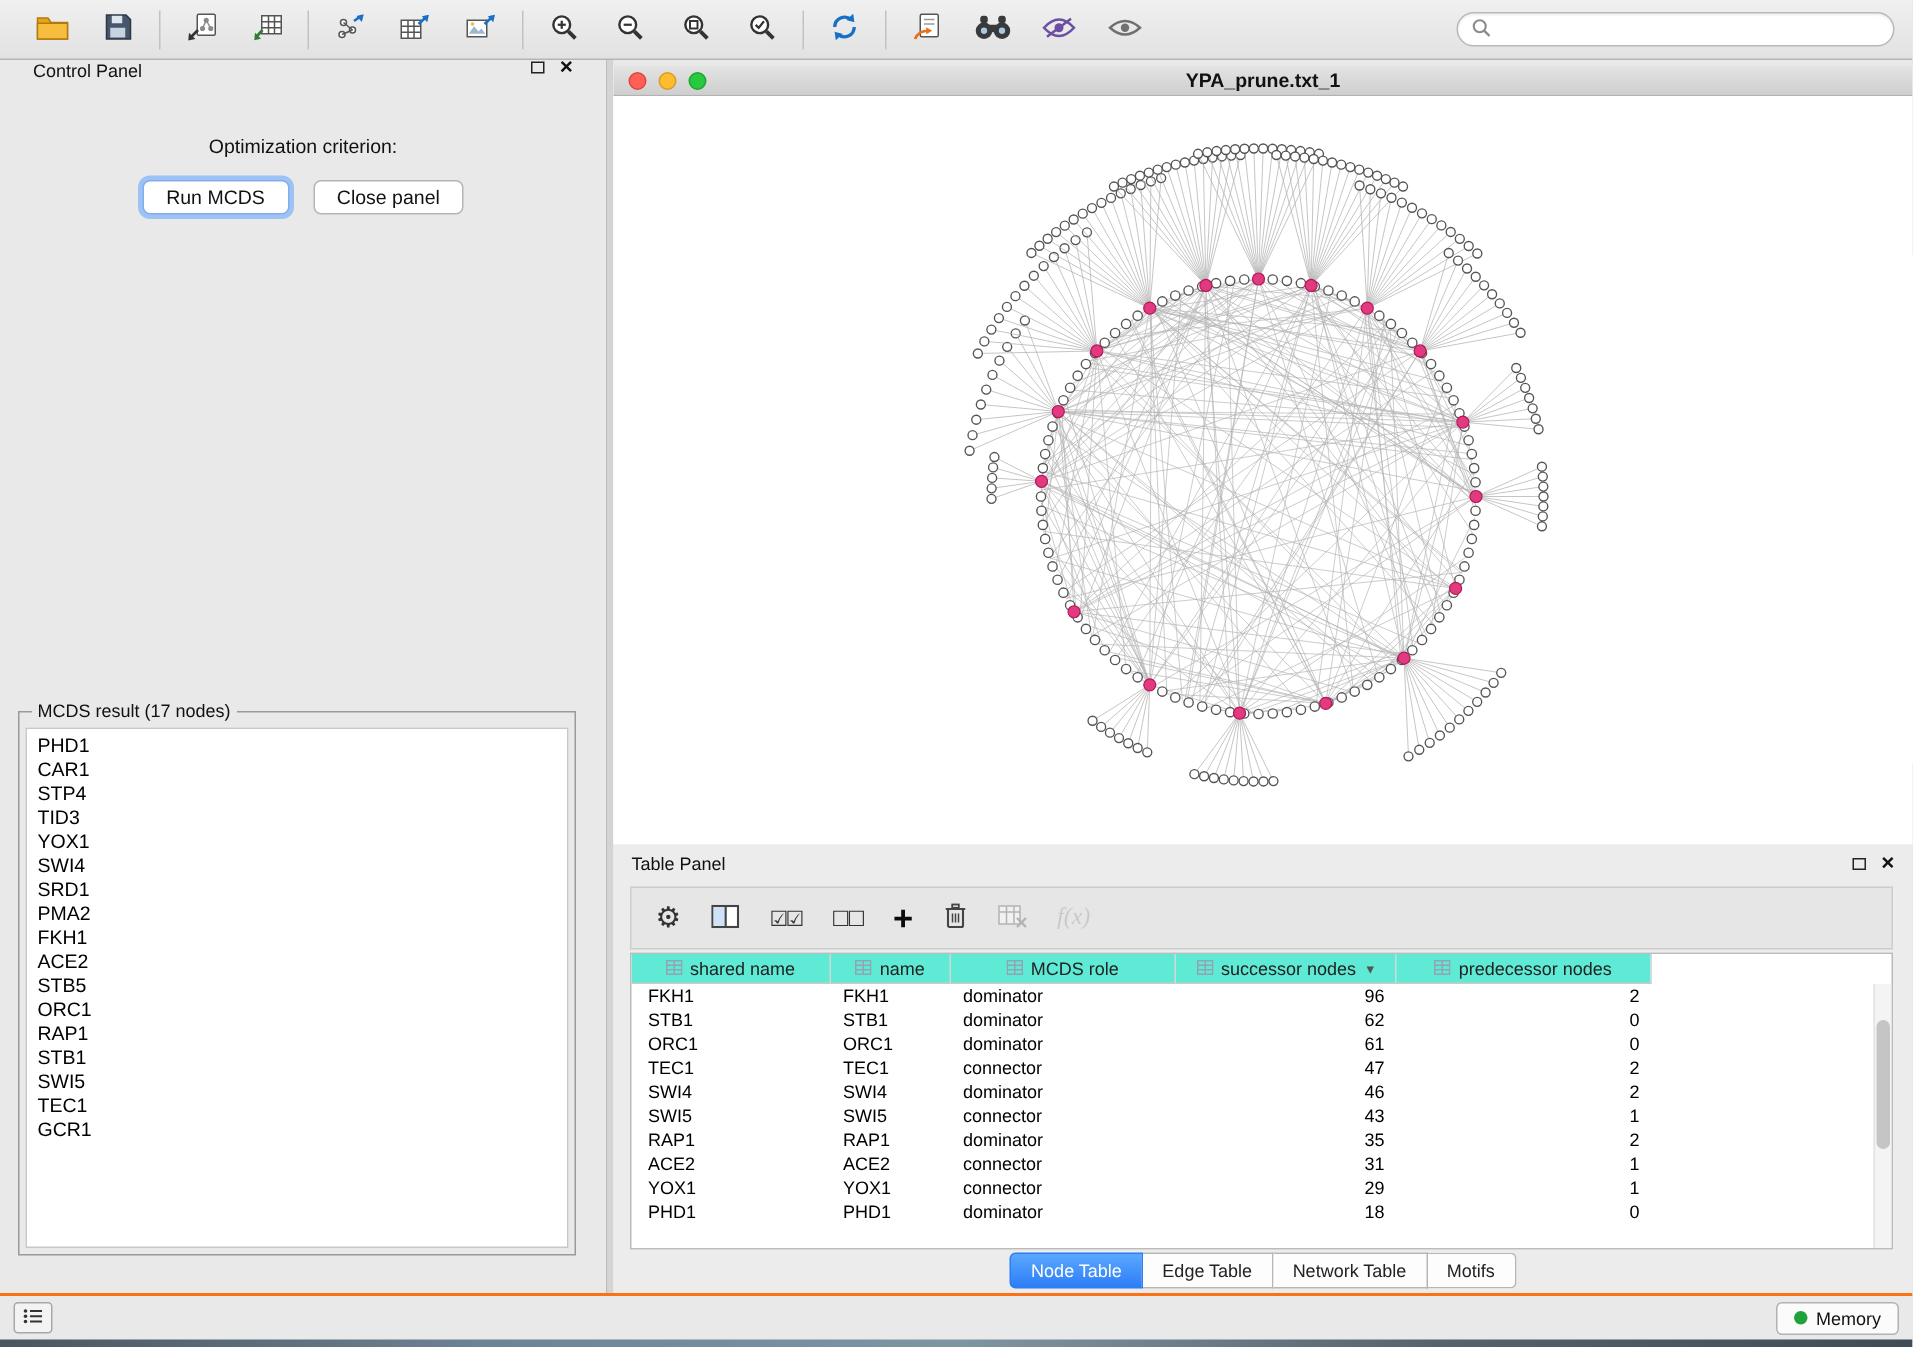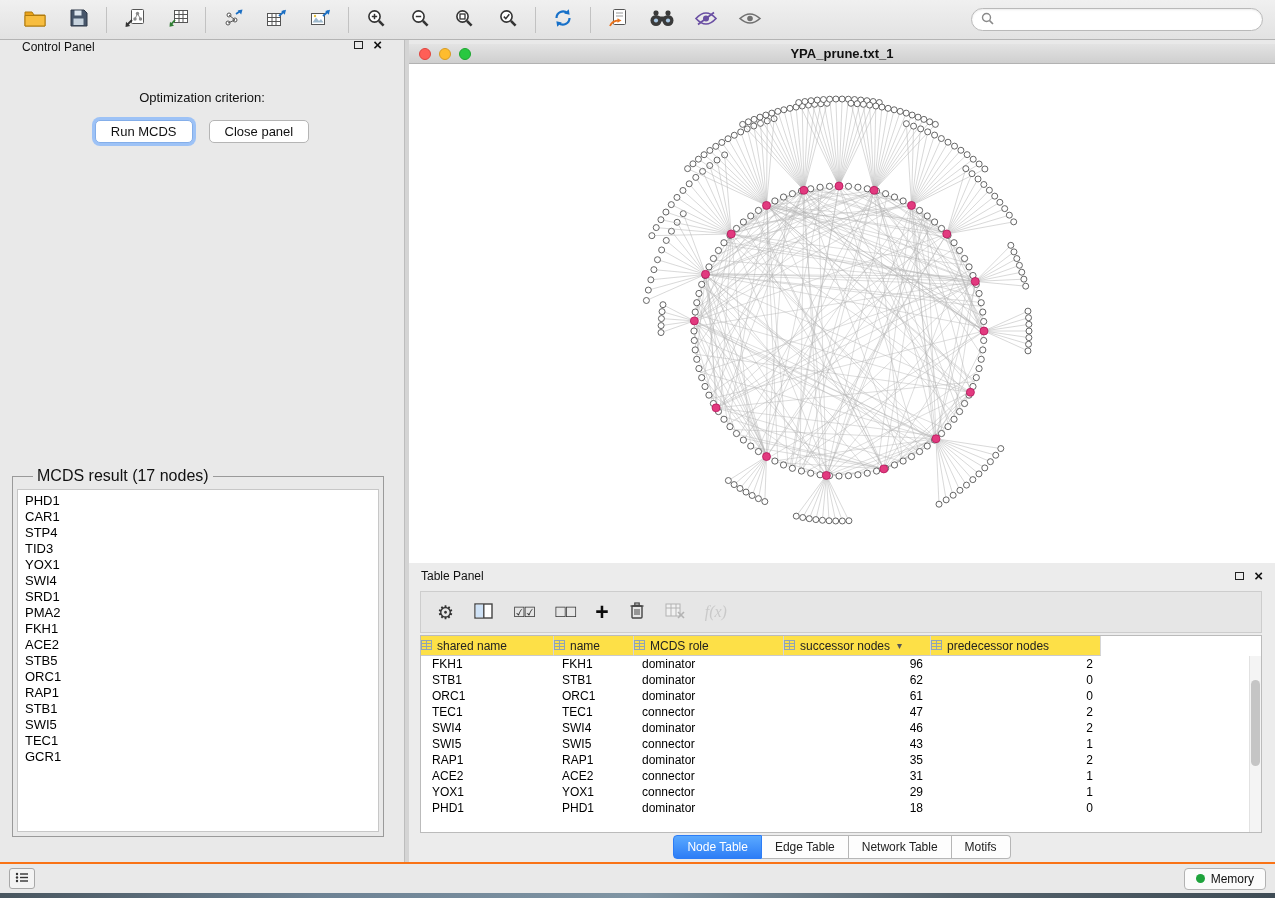--- a/index.html
+++ b/index.html
@@ -28,21 +28,21 @@
   .seg-tab.active{background:linear-gradient(#5aa9ff,#2d7df6);color:#fff;border-color:#2d7df6}
   .opt-label{text-align:center;font-size:13px;margin-top:24px;color:#111}
   .select-box{margin:9px auto 0;width:318px;height:25px;background:#fff;border:1px solid #b0b0b0;border-radius:5px;display:flex;align-items:center;position:relative;font-size:13px;padding:0 24px 0 9px;cursor:pointer;box-shadow:0 1px 1px rgba(0,0,0,.06)}
   .select-stepper{position:absolute;right:1px;top:1px;bottom:1px;width:19px;border-radius:0 4px 4px 0;background:linear-gradient(#82b9fd,#3a80f7);display:flex;flex-direction:column;align-items:center;justify-content:center;gap:2px}
   .tri-up{width:0;height:0;border-left:3.5px solid transparent;border-right:3.5px solid transparent;border-bottom:4.5px solid #fff}
   .tri-dn{width:0;height:0;border-left:3.5px solid transparent;border-right:3.5px solid transparent;border-top:4.5px solid #fff}
   .btn-row{display:flex;justify-content:center;gap:16px;margin-top:15px}
   .mac-btn{font-size:13px;padding:3px 15px;background:#fff;border:1px solid #b5b5b5;border-radius:5px;cursor:pointer;color:#111}
   .mac-btn.focused{box-shadow:0 0 0 3px rgba(106,168,255,.6);border-color:#84aee9}
   .mcds-fieldset{position:absolute;left:12px;top:427px;width:372px;height:370px;border:1px solid #9a9a9a;padding:4px;background:#e9e9e9}
-  .mcds-fieldset legend{font-size:16px;padding:0 4px;margin-left:16px;color:#111}
+  .mcds-fieldset legend{font-size:12px;padding:0 4px;margin-left:4px;color:#111}
   .mcds-list{width:100%;height:100%;background:#fff;border:1px solid #c7c7c7;overflow:hidden;padding:3px 0 0 7px}
   .mcds-item{font-size:13px;line-height:16px;color:#000;cursor:default}
 
   
   .splitter{position:absolute;left:405px;top:40px;width:4px;height:822px;background:#d4d4d4;cursor:col-resize}
 
   
   .right-area{position:absolute;left:409px;top:40px;right:0;height:822px;background:#e9e9e9}
   .network-window{position:absolute;left:0;top:4px;right:0;height:519px;background:#fff}
   .net-titlebar{height:20px;background:linear-gradient(#e3e3e3,#cfcfcf);border-bottom:1px solid #b2b2b2;display:flex;align-items:center;position:relative}
@@ -60,21 +60,21 @@
   .tp-titlebar{height:26px;display:flex;align-items:center;padding:0 12px;font-size:12px}
   .tp-toolbar{position:absolute;left:11px;right:13px;top:28px;height:42px;background:#e6e6e6;border:1px solid #cdcdcd;display:flex;align-items:center;gap:20px;padding:0 16px}
   .tp-icon{display:flex;align-items:center;justify-content:center;cursor:pointer;color:#333}
   .gear-glyph{font-size:19px;line-height:19px;color:#333}
   .chk-glyph{font-size:14px;letter-spacing:-2px;color:#333}
   .plus-glyph{font-size:23px;font-weight:700;color:#0b0b0b;line-height:20px}
   .fx-glyph{font-family:"Liberation Serif",serif;font-style:italic;font-size:16px;color:#a8a8a8}
   .disabled-ic{opacity:.45}
   .table-wrap{position:absolute;left:11px;right:13px;top:72px;bottom:29px;background:#fff;border:1px solid #bbb;overflow:hidden}
   .thead{display:flex;height:20px;font-size:12px}
-  .th{display:flex;align-items:center;justify-content:flex-start;gap:5px;background:#fde047;border-right:1px solid #d6d6d6;border-bottom:1px solid #cacaca;cursor:pointer;color:#222}
+  .th{display:flex;align-items:center;justify-content:center;gap:5px;background:#5eead4;border-right:1px solid #d6d6d6;border-bottom:1px solid #cacaca;cursor:pointer;color:#222}
   .sort-chev{font-size:10px;color:#555;margin-left:2px}
   .c0{width:133px}.c1{width:80px}.c2{width:150px}.c3{width:147px}.c4{width:170px}
   .tbody{position:absolute;left:0;right:12px;top:20px;bottom:0;overflow:hidden}
   .trow{display:flex;height:16px;align-items:center;font-size:12px;cursor:default}
   .td{padding:0 8px;white-space:nowrap;overflow:hidden;color:#000}
   .td.c0{padding-left:11px}
   .td.c3,.td.c4{text-align:right}
   .tp-scroll{position:absolute;right:0;top:20px;bottom:0;width:12px;background:#f4f4f4;border-left:1px solid #e2e2e2}
   .tp-thumb{position:absolute;left:1px;right:1px;top:24px;height:86px;background:#c5c5c5;border-radius:5px;cursor:pointer}
   .tp-tabs{position:absolute;left:0;right:0;top:272px;display:flex;justify-content:center}

